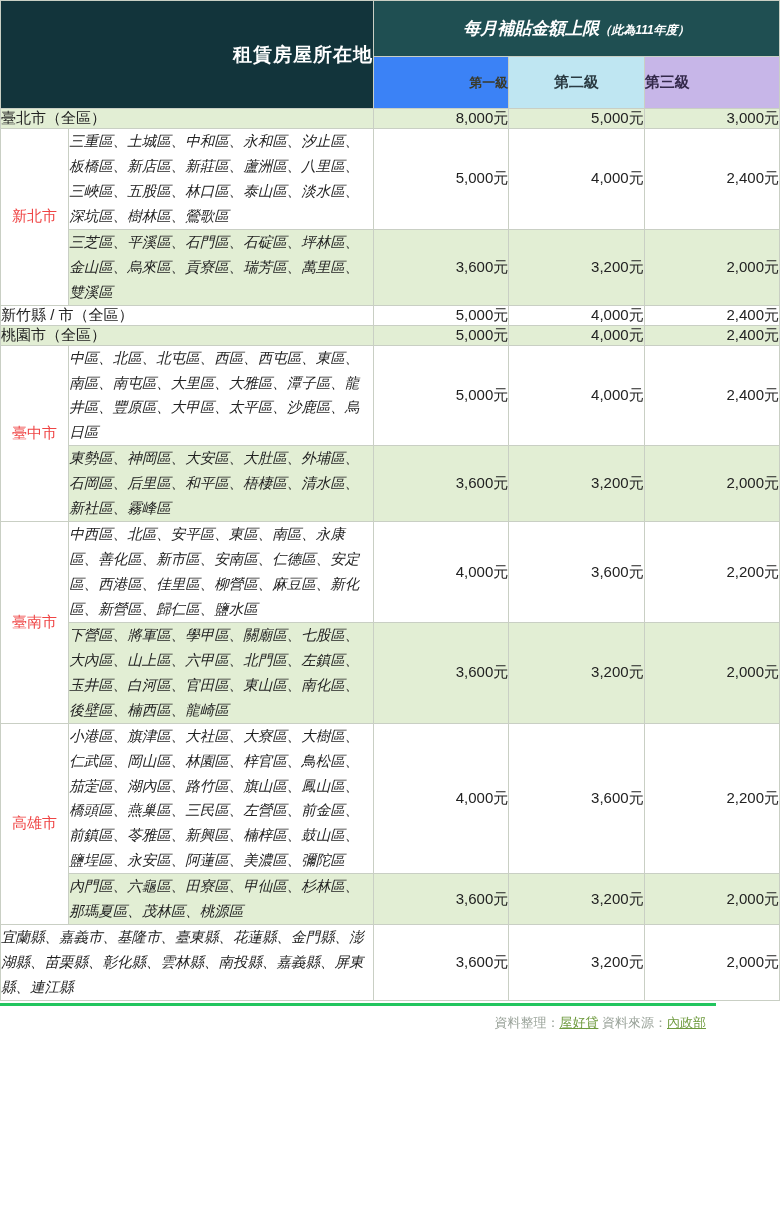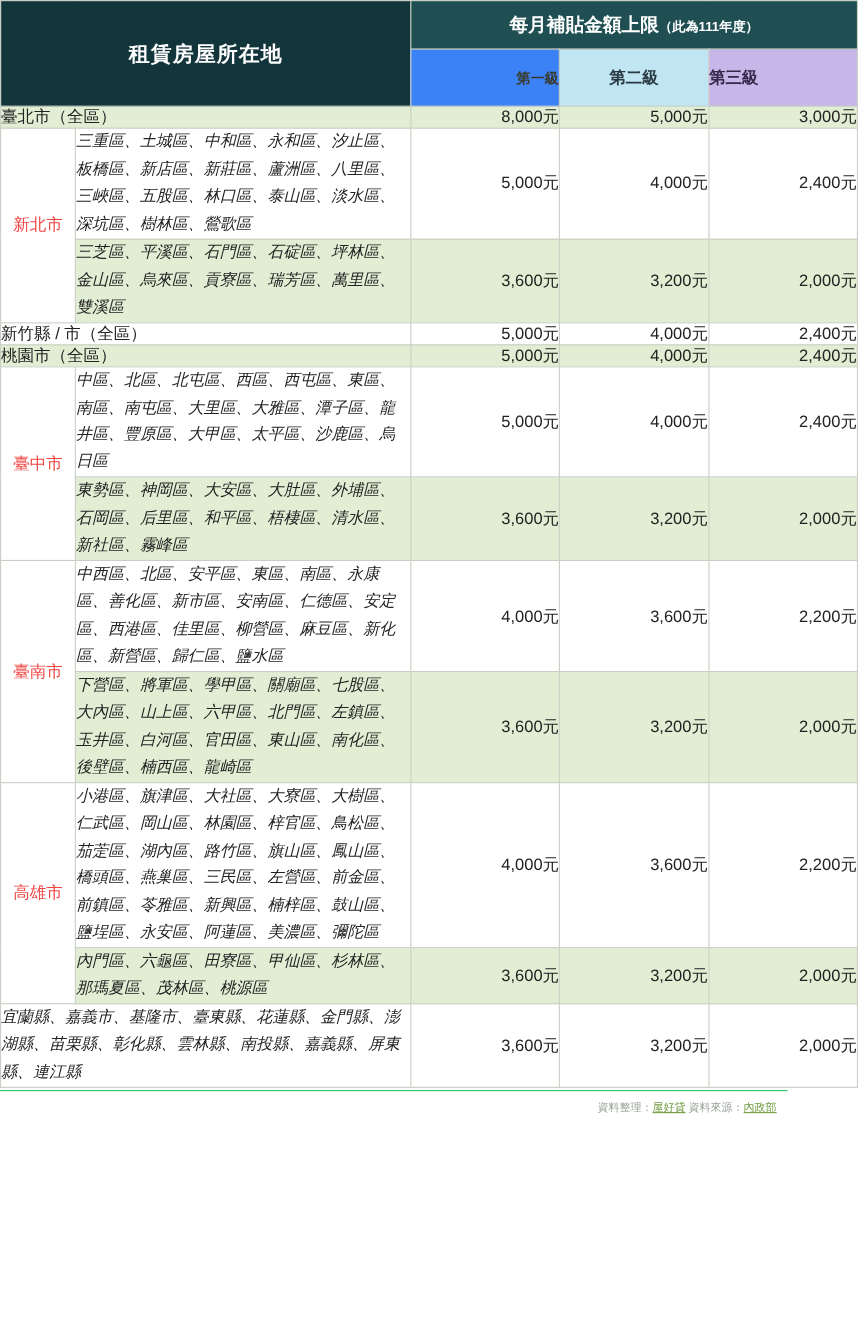--- a/index.html
+++ b/index.html
@@ -25,33 +25,34 @@
     border: 1px solid #c9cfc4;
     padding: 0;
     vertical-align: middle;
   }
   
   .hdr-loc {
     background: #12343b;
     color: #ffffff;
     font-size: 19px;
     font-weight: bold;
-    text-align: center;
+    text-align: right;
     letter-spacing: 1px;
     height: 96px;
     border: 1px solid #12343b;
   }
   .hdr-top {
     background: #1f4f52;
     color: #ffffff;
     font-size: 17px;
     font-weight: bold;
     text-align: center;
-    height: 44px;
+    height: 56px;
     border: 1px solid #1f4f52;
+    font-style: italic;
   }
   .hdr-top .sub {
     font-size: 12px;
     font-weight: bold;
   }
   .hdr-l1 {
     background: #3b82f6;
     color: #3a3a2a;
     font-size: 13px;
     font-weight: bold;
@@ -103,23 +104,23 @@
     font-size: 15px;
     color: #222;
   }
   .bg-green { background: #e2eed4; }
   .bg-white { background: #ffffff; }
   
   .footer {
     width: 716px;
     padding: 8px 10px 10px 0;
     text-align: right;
-    font-size: 10px;
+    font-size: 13px;
     color: #9aa39a;
-    border-top: 1px solid #22c55e;
+    border-top: 3px solid #22c55e;
     margin-top: 2px;
   }
   .footer a {
     color: #6f9b3f;
     text-decoration: underline;
   }
   .footer .src-link { color: #6f9b3f; }
 </style>
 </head>
 <body>

